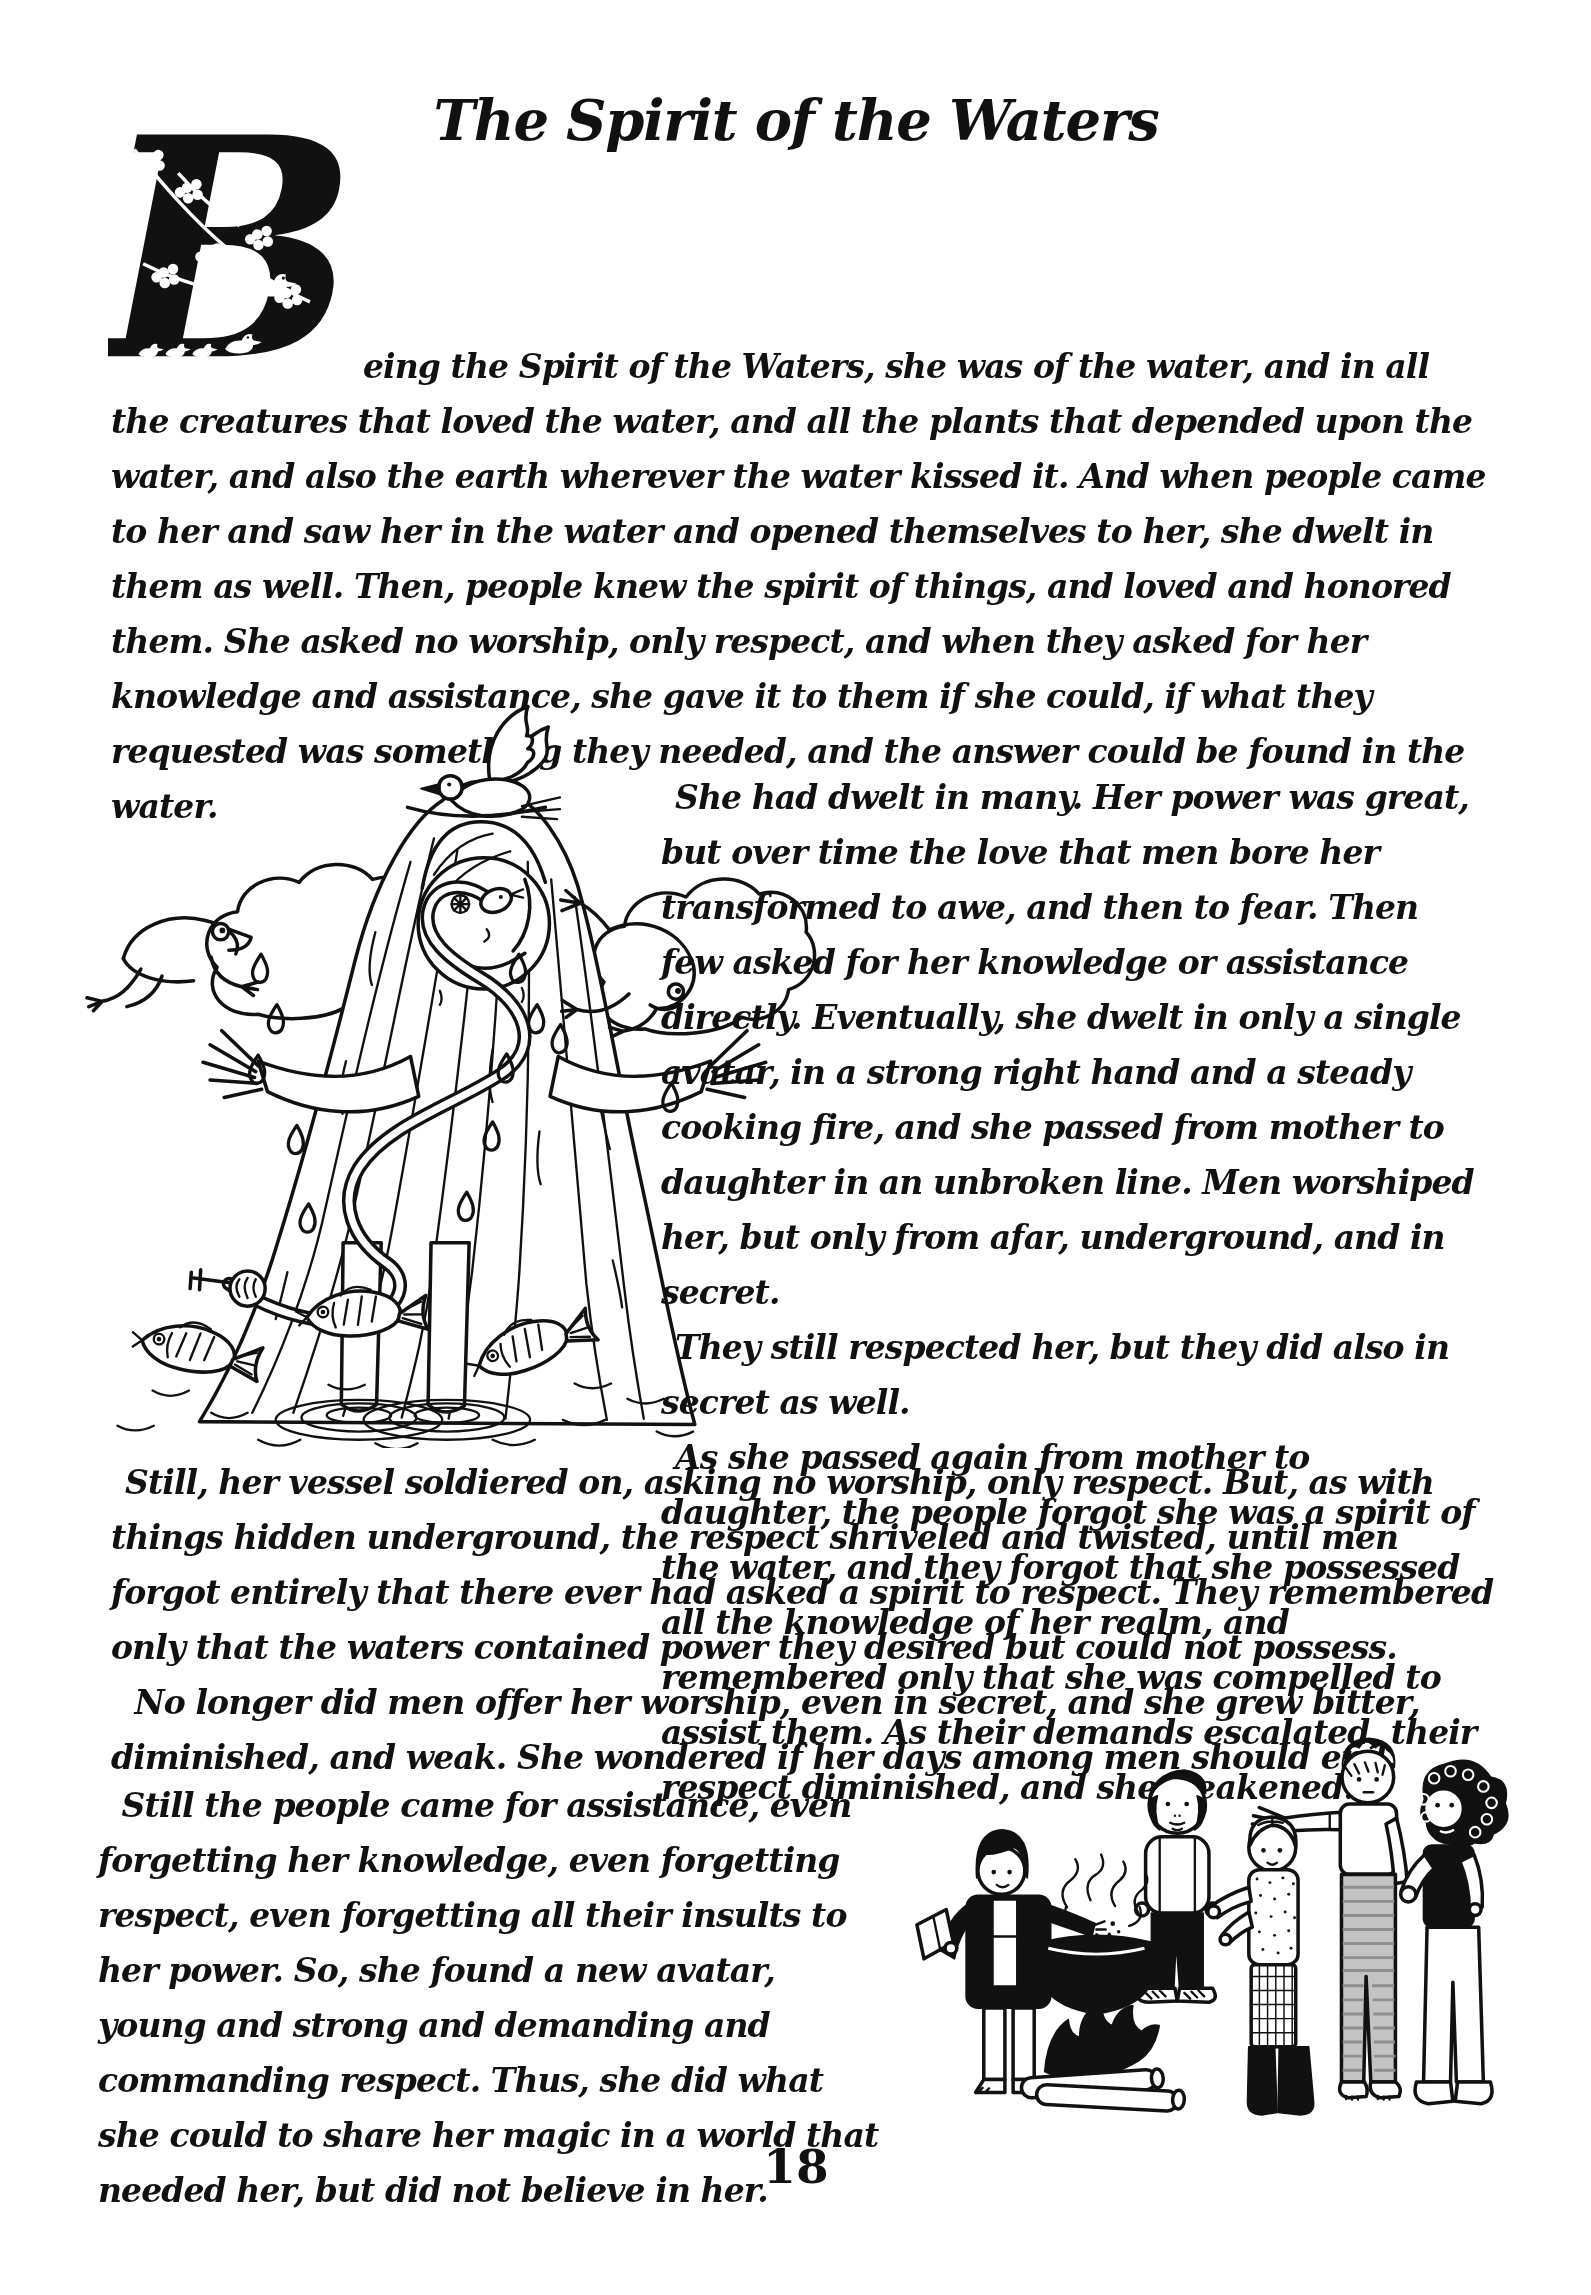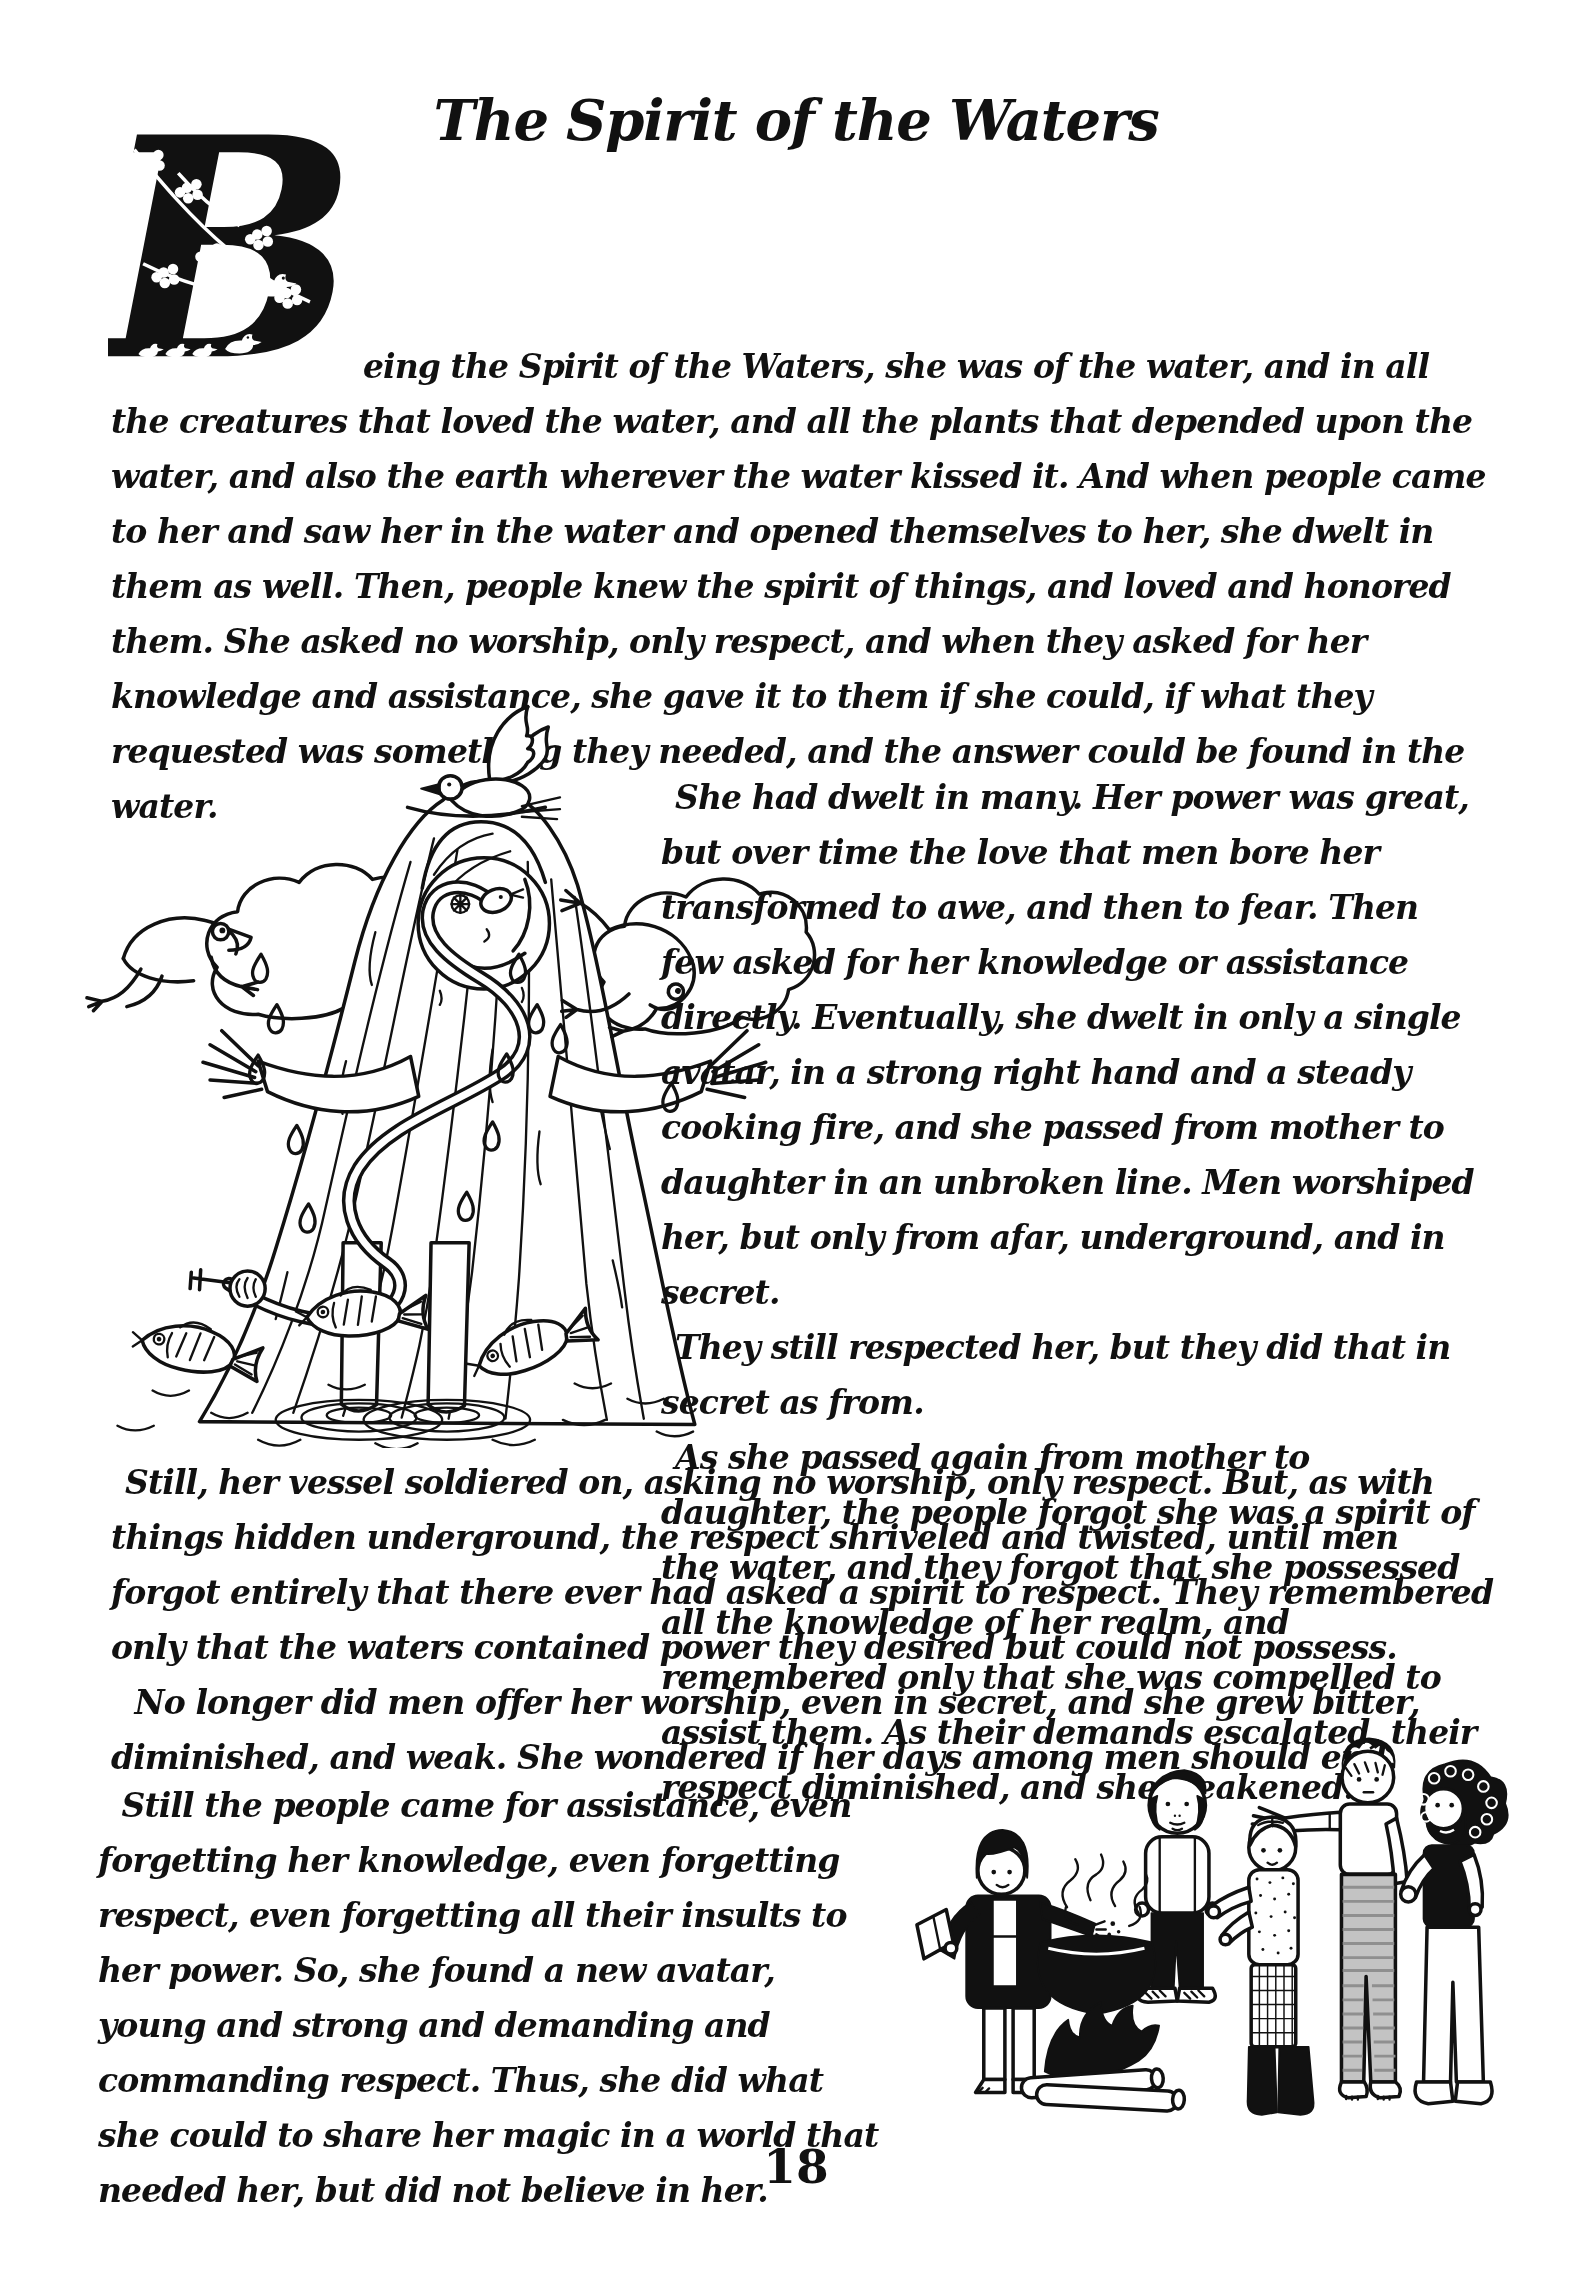--- a/index.html
+++ b/index.html
@@ -269,21 +269,21 @@
       <ellipse cx="472" cy="1252" rx="142" ry="34"></ellipse>
       <ellipse cx="622" cy="1244" rx="55" ry="13"></ellipse>
       <ellipse cx="622" cy="1248" rx="98" ry="24"></ellipse>
       <ellipse cx="622" cy="1252" rx="142" ry="34"></ellipse>
       <path d="M120,1202 q30,18 62,0 M220,1240 q30,18 62,0 M300,1286 q36,20 72,0 M500,1292 q36,20 72,0 M700,1286 q36,18 72,0 M820,1252 q36,18 72,0 M930,1216 q30,16 62,0 M980,1272 q30,16 62,0 M420,1192 q30,16 62,0 M60,1262 q30,16 62,0 M840,1190 q30,16 62,0"></path>
     </g>
   </svg>
 
   <div class="body-text" style="left:661px;top:738px;width:824px;margin-top:32px;">
     <p class="ind-sm">She had dwelt in many. Her power was great, but over time the love that men bore her transformed to awe, and then to fear. Then few asked for her knowledge or assistance directly. Eventually, she dwelt in only a single avatar, in a strong right hand and a steady cooking fire, and she passed from mother to daughter in an unbroken line. Men worshiped her, but only from afar, underground, and in secret.</p>
-    <p class="ind-sm">They still respected her, but they did that in secret as from.</p>
+    <p class="ind-sm">They still respected her, but they did also in secret as well.</p>
     <p class="ind-sm">As she passed again from mother to daughter, the people forgot she was a spirit of the water, and they forgot that she possessed all the knowledge of her realm, and remembered only that she was compelled to assist them. As their demands escalated, their respect diminished, and she weakened.</p>
   </div>
 
   <div class="body-text" style="left:111px;top:1455px;width:1393px;">
     <p class="ind-sm">Still, her vessel soldiered on, asking no worship, only respect. But, as with things hidden underground, the respect shriveled and twisted, until men forgot entirely that there ever had asked a spirit to respect. They remembered only that the waters contained power they desired but could not possess.</p>
     <p class="ind-md">No longer did men offer her worship, even in secret, and she grew bitter, diminished, and weak. She wondered if her days among men should end.</p>
   </div>
 
   <div class="body-text" style="left:98px;top:1778px;width:783px;">
     <p class="ind-md">Still the people came for assistance, even forgetting her knowledge, even forgetting respect, even forgetting all their insults to her power. So, she found a new avatar, young and strong and demanding and commanding respect. Thus, she did what she could to share her magic in a world that needed her, but did not believe in her.</p>

